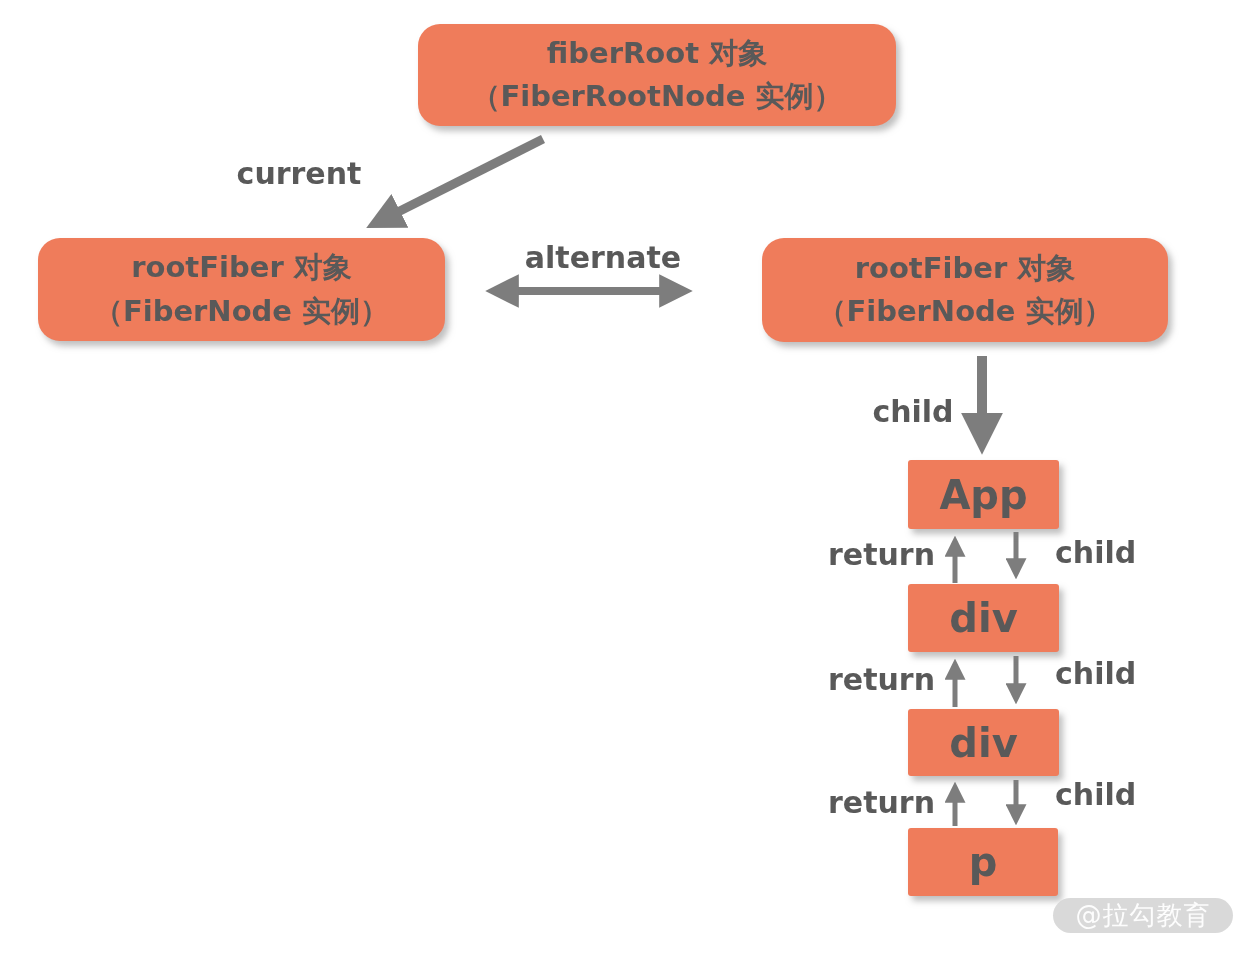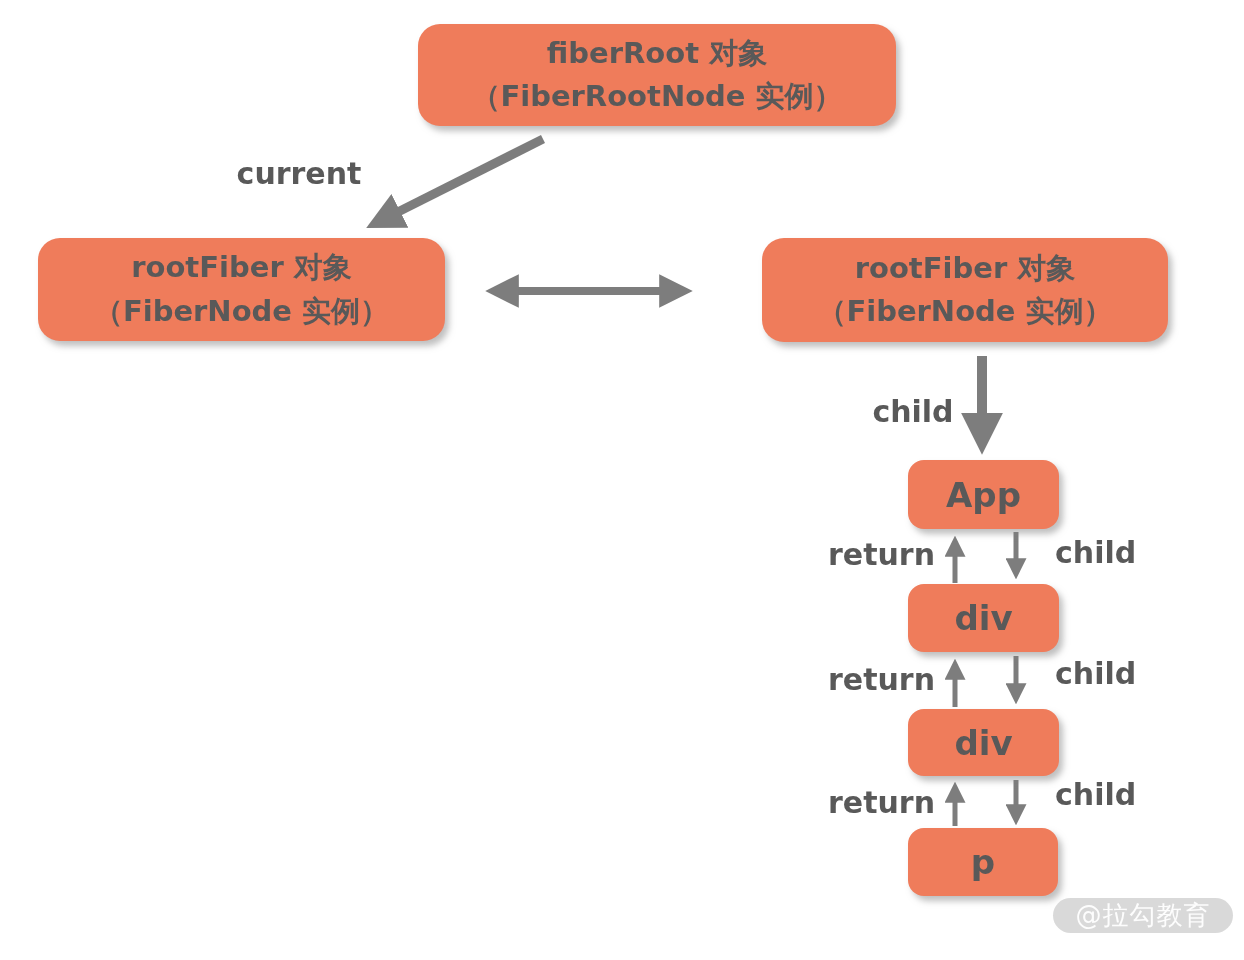--- a/index.html
+++ b/index.html
@@ -14,21 +14,21 @@
     position:absolute;
     background:#ef7c5b;
     border-radius:22px;
     box-shadow:4px 5px 6px rgba(130,130,130,0.5);
     display:flex;flex-direction:column;
     align-items:center;justify-content:center;
     color:#595959;font-weight:bold;
     text-align:center;
   }
   .node.big{font-size:29px;line-height:1.5;}
-  .node.small{font-size:34px;border-radius:16px;line-height:1;}
+  .node.small{font-size:40px;border-radius:3px;line-height:1;}
   .edge-label{
     position:absolute;
     color:#595959;font-weight:bold;font-size:30px;
     white-space:nowrap;
   }
   .center{text-align:center;}
   .right{text-align:center;}
   svg.arrows{position:absolute;left:0;top:0;width:1244px;height:960px;pointer-events:none;}
   #watermark{
     position:absolute;left:1053px;top:898px;width:180px;height:35px;
@@ -76,20 +76,21 @@
     <span>rootFiber 对象</span>
     <span>（FiberNode 实例）</span>
   </div>
 
   <div class="node big" style="left:762px;top:238px;width:406px;height:104px;">
     <span>rootFiber 对象</span>
     <span>（FiberNode 实例）</span>
   </div>
 
   <div class="edge-label center" style="left:225px;top:156px;width:148px;">current</div>
+  <div class="edge-label center" style="left:508px;top:240px;width:190px;">alternate</div>
   <div class="edge-label center" style="left:858px;top:394px;width:110px;">child</div>
 
   <div class="node small" style="left:908px;top:460px;width:151px;height:69px;">
     <span>App</span>
   </div>
   <div class="node small" style="left:908px;top:584px;width:151px;height:68px;">
     <span>div</span>
   </div>
   <div class="node small" style="left:908px;top:709px;width:151px;height:67px;">
     <span>div</span>

